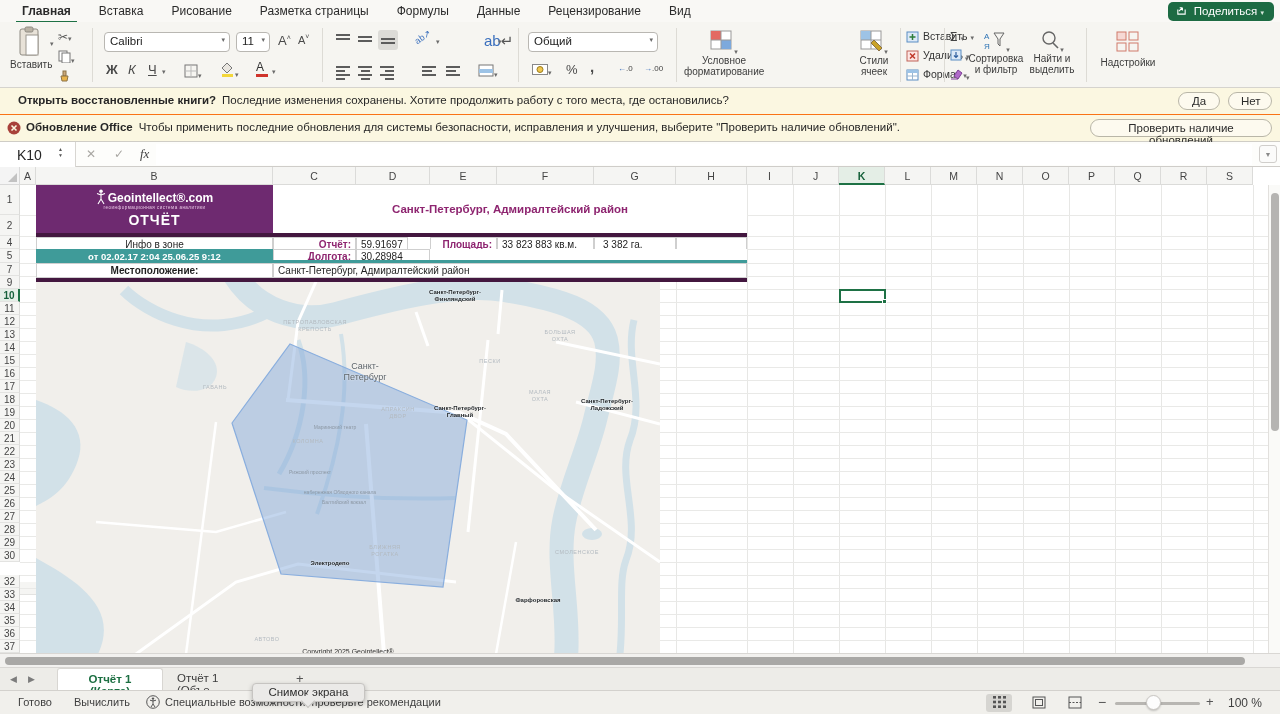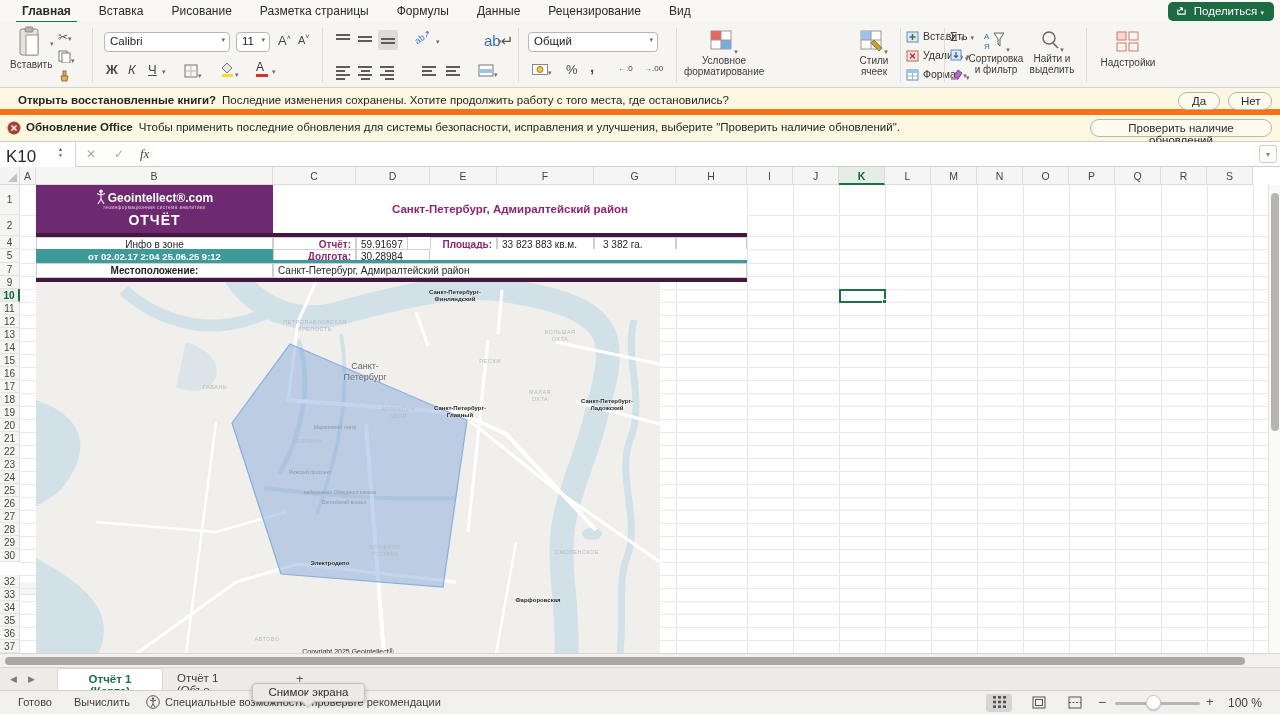--- a/index.html
+++ b/index.html
@@ -24,29 +24,29 @@
   .chev { font-size:7px; color:#6b6b6b; }
   .ric { position:absolute; font-size:13px; color:#4a4a4a; }
   .bars { position:absolute; width:14px; display:flex; flex-direction:column; gap:2px; }
   .bars div { height:2px; background:#5c5c5c; }
   .bigbtn { position:absolute; text-align:center; }
   .bigbtn .ic { margin:0 auto 2px; }
   .minirow { position:absolute; height:16px; font-size:10.5px; color:#333; white-space:nowrap; }
   .minirow .mi { display:inline-block; vertical-align:middle; margin-right:4px; }
 
   
-  .notif { left:0; width:1280px; background:#fbf7e1; border-bottom:6px solid #f97316; font-size:11.5px; }
+  .notif { left:0; width:1280px; background:#fbf7e1; border-bottom:1px solid #f97316; font-size:11.5px; }
   #notif1 { top:88px; height:27px; }
   #notif2 { top:115px; height:27px; border-bottom:1px solid #cfcdc6; }
   .notif b { margin-right:6px; }
   .nbtn { position:absolute; top:4px; height:18px; border:1px solid #b9b6a8; border-radius:9px; background:#fdfaef; padding:2px 12px 0; font-size:11.5px; color:#2b2b2b; text-align:center; }
 
   
   #fbar { left:0; top:142px; width:1280px; height:25px; background:#fdfdfb; border-bottom:1px solid #cfcdc9; }
-  #namebox { left:0; top:0; width:76px; height:25px; background:#fff; border-right:1px solid #d8d6d2; padding:5px 0 0 6px; font-size:17px; }
+  #namebox { left:0; top:0; width:76px; height:25px; background:#fff; border-right:1px solid #d8d6d2; padding:5px 0 0 17px; font-size:14px; }
   #fxinput { left:156px; top:2px; width:1096px; height:21px; background:#fff; }
   #fbar-dd { right:3px; top:3px; width:18px; height:18px; border:1px solid #d0cecb; border-radius:3px; background:#fbfbfa; text-align:center; color:#8a8a8a; font-size:7px; padding-top:5px; }
 
   
   #corner { left:0; top:167px; width:20px; height:18px; background:#f4f4f4; border-right:1px solid #d9d9d9; border-bottom:1px solid #d9d9d9; }
   #corner:after { content:""; position:absolute; right:2px; bottom:2px; border-style:solid; border-width:0 0 9px 9px; border-color:transparent transparent #c2c2c2 transparent; }
   .colhead { position:absolute; top:167px; height:18px; background:#f5f5f3; border-right:1px solid #dbdbd9; border-bottom:1px solid #dbdbd9; font-size:10.5px; color:#454545; text-align:center; padding-top:3px; }
   .colhead.sel { background:#e4eee6; border-bottom:2px solid #1e7145; color:#15603a; font-weight:bold; }
   .rowhead { position:absolute; left:0; width:20px; background:#f5f5f3; border-right:1px solid #dbdbd9; border-bottom:1px solid #e3e3e1; font-size:10px; color:#454545; text-align:center; }
   .rowhead.sel { background:#e4eee6; border-right:2px solid #1e7145; color:#15603a; font-weight:bold; }

